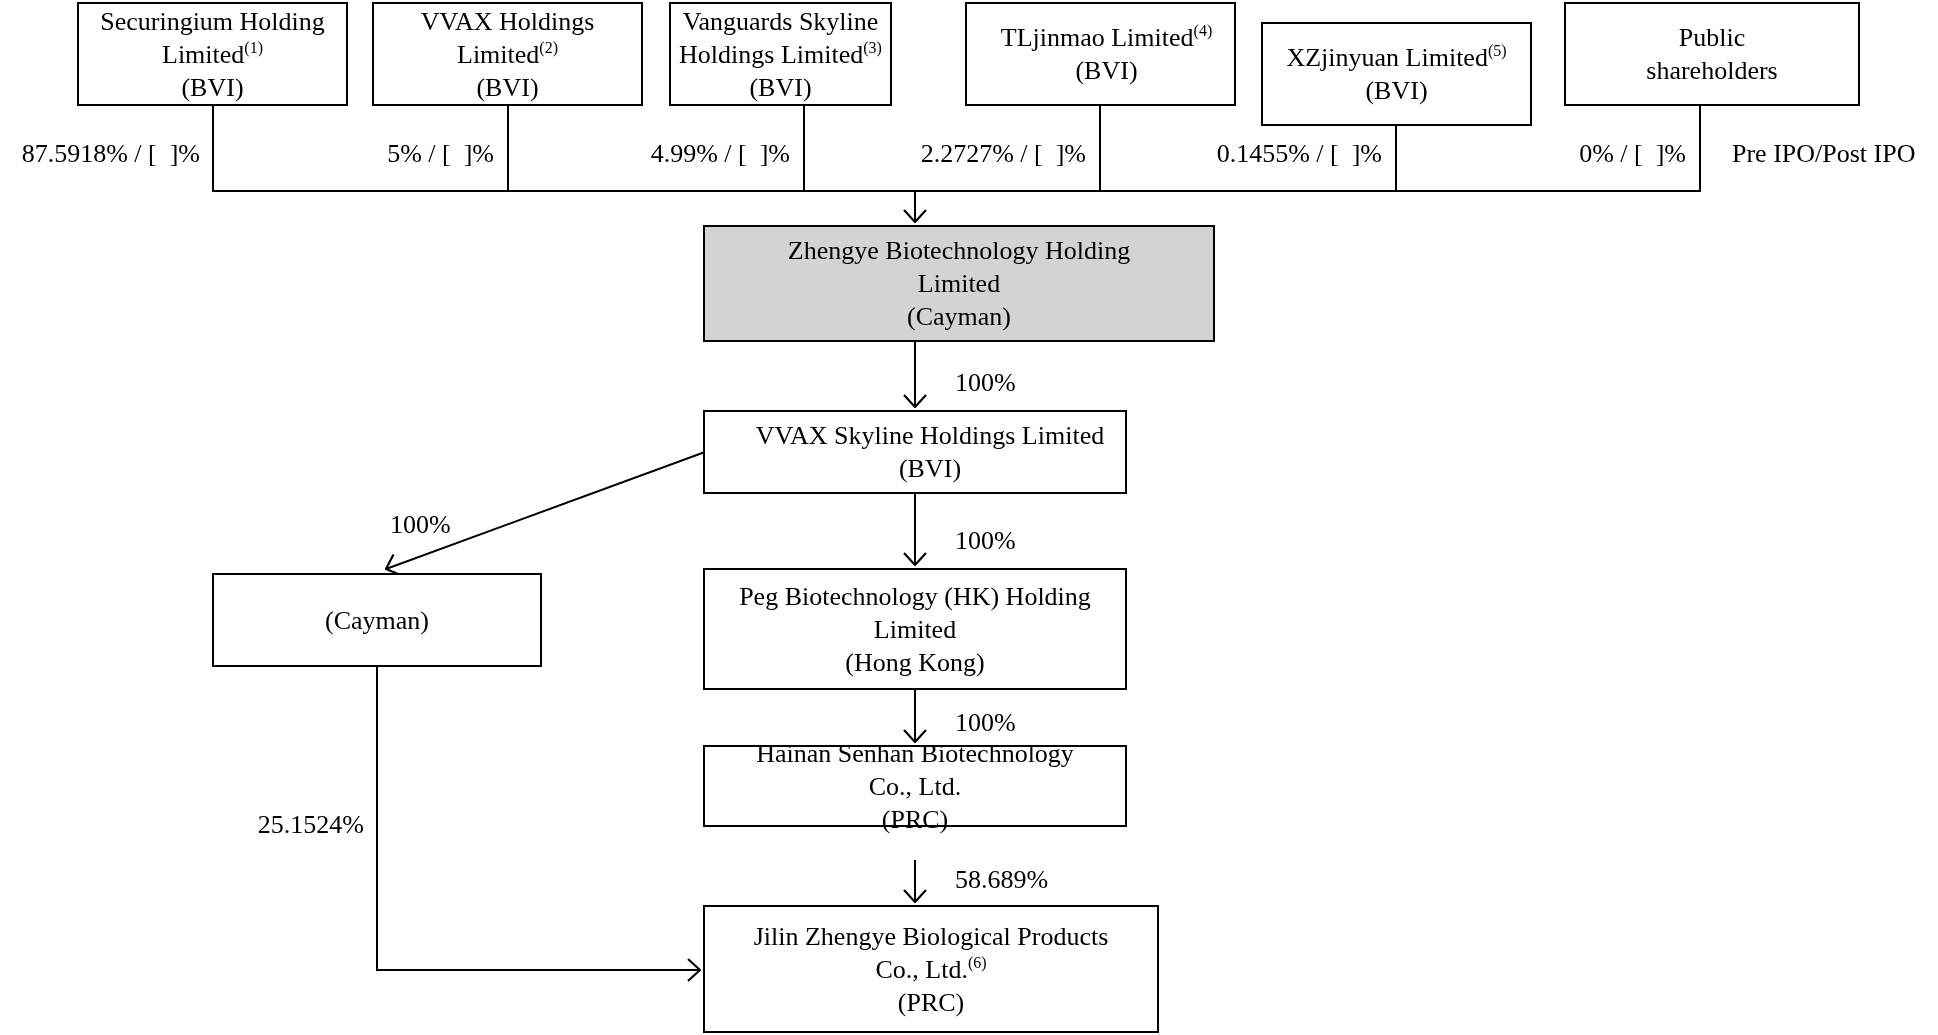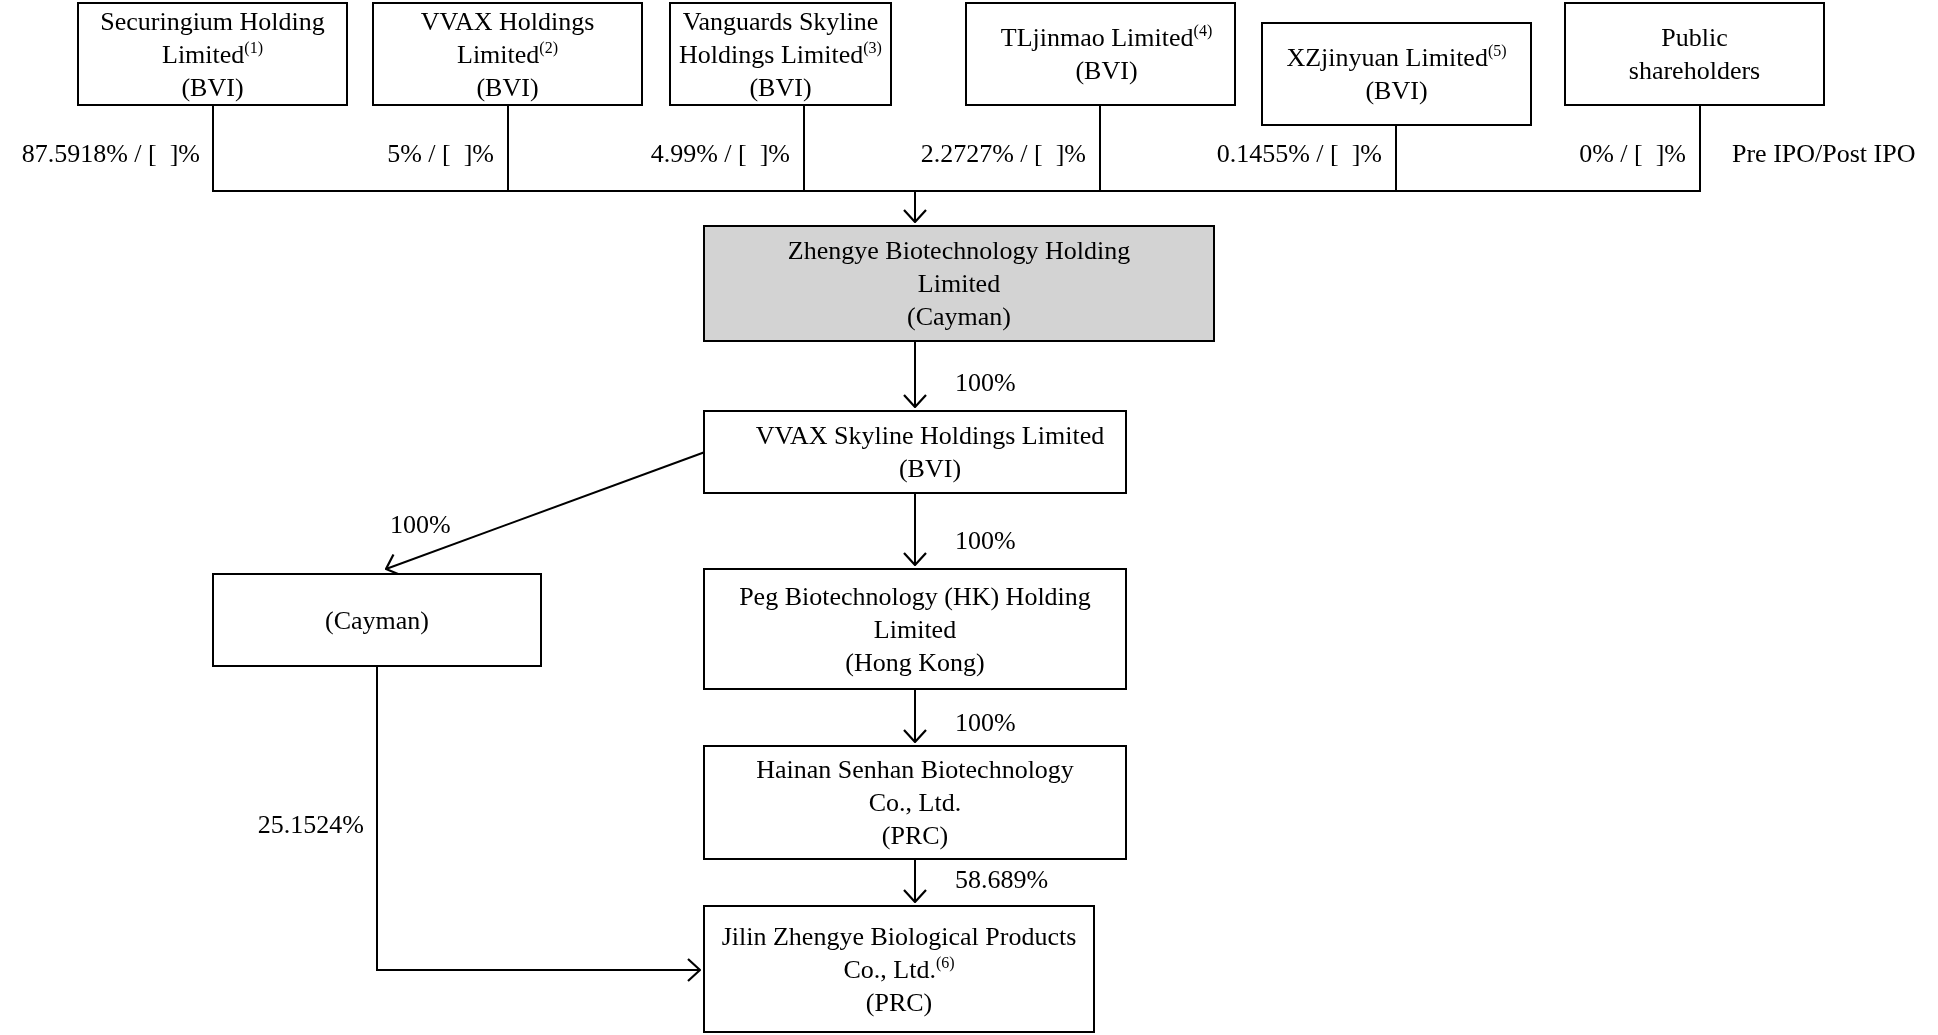--- a/index.html
+++ b/index.html
@@ -92,21 +92,21 @@
   <div class="ln"><span>(BVI)</span></div>
 </div>
 <div class="bx" style="left:965px; top:2px; width:271px; height:104px;padding-left:12px;">
   <div class="ln"><span>TLjinmao Limited</span><sup class="fnote">(4)</sup></div>
   <div class="ln"><span>(BVI)</span></div>
 </div>
 <div class="bx" style="left:1261px; top:2px; width:271px; height:104px;margin-top:20px;">
   <div class="ln"><span>XZjinyuan Limited</span><sup class="fnote">(5)</sup></div>
   <div class="ln"><span>(BVI)</span></div>
 </div>
-<div class="bx" style="left:1564px; top:2px; width:261px; height:104px;">
+<div class="bx" style="left:1564px; top:2px; width:296px; height:104px;">
   <div class="ln"><span>Public</span></div>
   <div class="ln"><span>shareholders</span></div>
 </div>
 
 <div class="pct" style="right:1738px;">87.5918% / [  ]%</div>
 <div class="pct" style="right:1444px;">5% / [  ]%</div>
 <div class="pct" style="right:1148px;">4.99% / [  ]%</div>
 <div class="pct" style="right:852px;">2.2727% / [  ]%</div>
 <div class="pct" style="right:556px;">0.1455% / [  ]%</div>
 <div class="pct" style="right:252px;">0% / [  ]%</div>
@@ -119,26 +119,26 @@
 </div>
 <div class="bx" style="left:703px; top:410px; width:424px; height:84px;padding-left:30px;">
   <div class="ln"><span>VVAX Skyline Holdings Limited</span></div>
   <div class="ln"><span>(BVI)</span></div>
 </div>
 <div class="bx" style="left:703px; top:568px; width:424px; height:122px;">
   <div class="ln"><span>Peg Biotechnology (HK) Holding</span></div>
   <div class="ln"><span>Limited</span></div>
   <div class="ln"><span>(Hong Kong)</span></div>
 </div>
-<div class="bx" style="left:703px; top:745px; width:424px; height:115px;">
+<div class="bx" style="left:703px; top:745px; width:424px; height:82px;">
   <div class="ln"><span>Hainan Senhan Biotechnology</span></div>
   <div class="ln"><span>Co., Ltd.</span></div>
   <div class="ln"><span>(PRC)</span></div>
 </div>
-<div class="bx" style="left:703px; top:905px; width:392px; height:128px;">
+<div class="bx" style="left:703px; top:905px; width:456px; height:128px;">
   <div class="ln"><span>Jilin Zhengye Biological Products</span></div>
   <div class="ln"><span>Co., Ltd.</span><sup class="fnote">(6)</sup></div>
   <div class="ln"><span>(PRC)</span></div>
 </div>
 
 <div class="bx" style="left:212px; top:573px; width:330px; height:94px;">
   <div class="ln"><span>(Cayman)</span></div>
 </div>
 
 <div class="elb" style="left:955px; top:368px;">100%</div>

